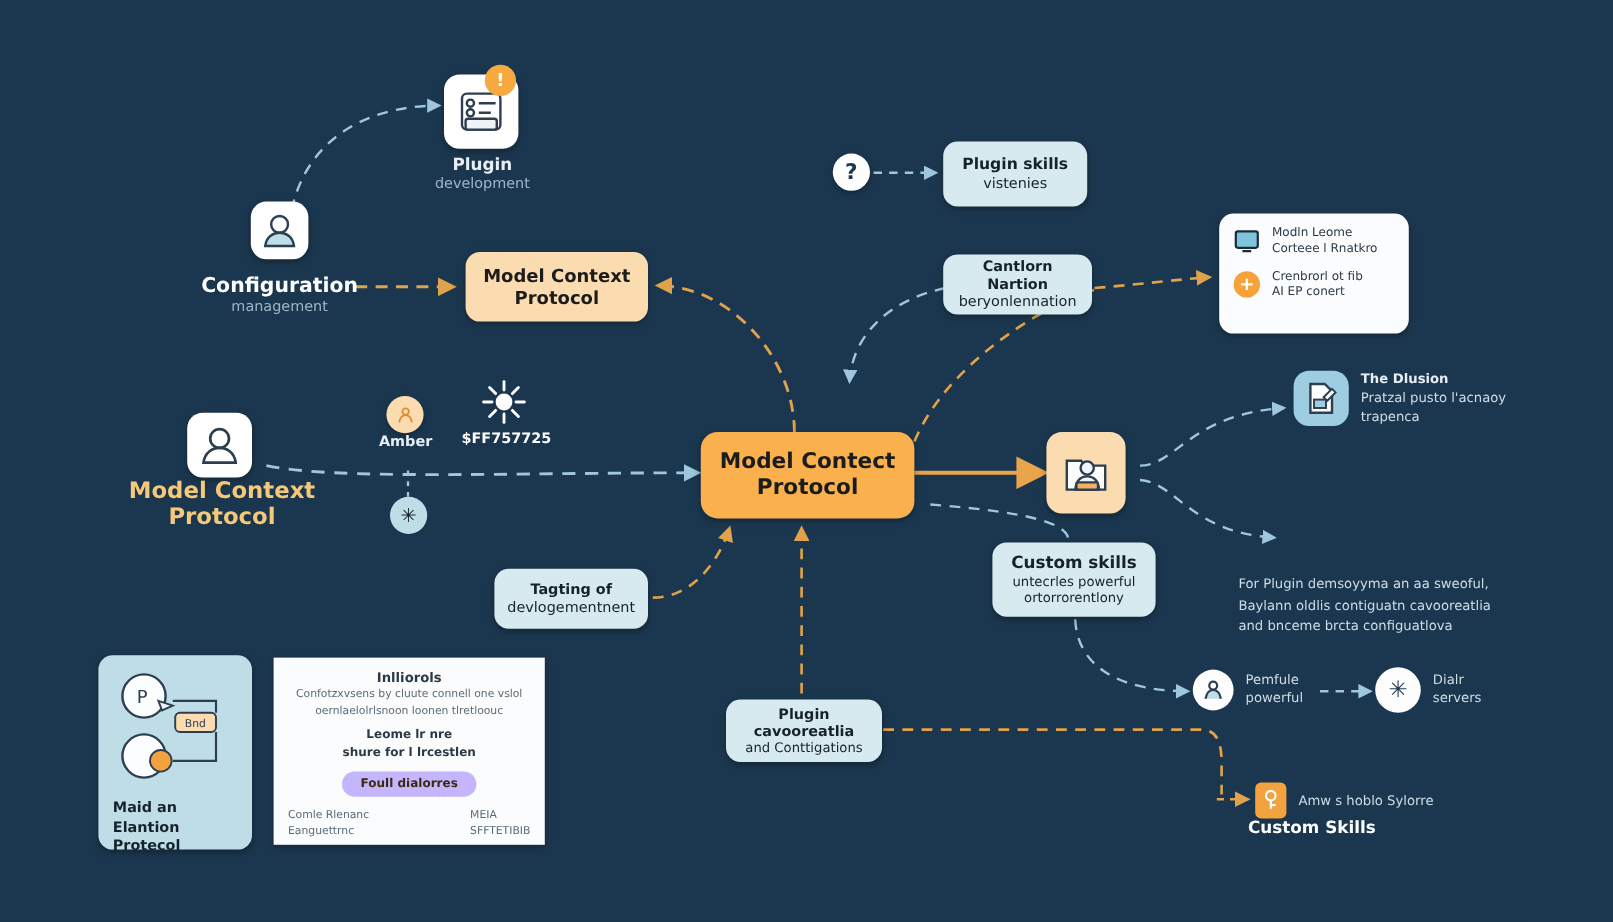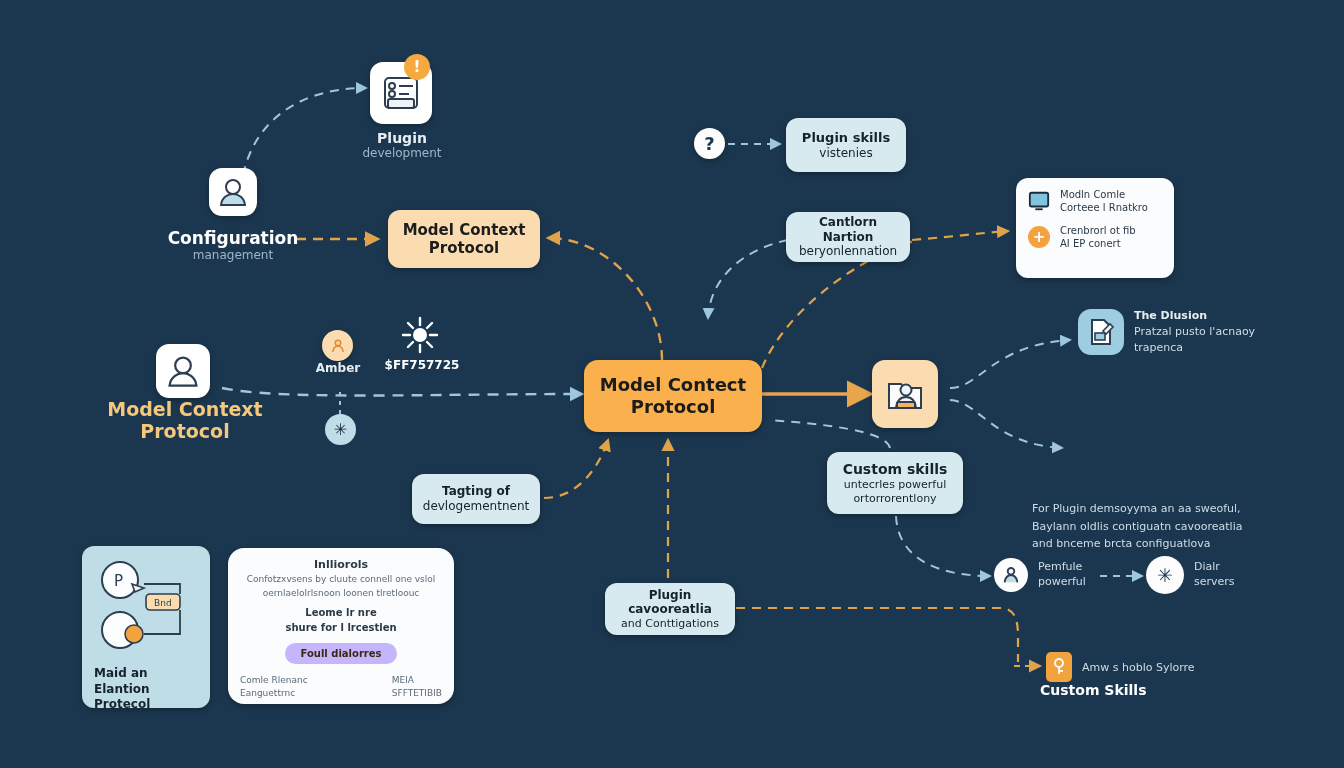--- a/index.html
+++ b/index.html
@@ -154,21 +154,21 @@
     <div class="t-sub" style="font-size:12px;">beryonlennation</div>
   </div>
 
   <div class="node box-white softshadow" style="left:1016px;top:178px;width:158px;height:100px;border-radius:12px;padding:10px 12px;box-sizing:border-box;">
     <div class="row" style="margin-bottom:10px;">
       <svg width="22" height="22" viewBox="0 0 24 24">
         <rect x="2" y="3" width="20" height="15" rx="2" fill="#7fc4dd" stroke="#1c2b38" stroke-width="2"></rect>
         <line x1="8" y1="21" x2="16" y2="21" stroke="#1c2b38" stroke-width="2"></line>
       </svg>
       <div class="rowtxt" style="font-size:10px;color:#2b3a46;line-height:1.3;">
-        <div>Modln Comle</div>
+        <div>Modln Leome</div>
         <div>Corteee l Rnatkro</div>
       </div>
     </div>
     <div class="row">
       <div class="circle" style="width:22px;height:22px;background:#f5a23d;color:#fff;font-size:15px;font-weight:bold;">+</div>
       <div class="rowtxt" style="font-size:10px;color:#2b3a46;line-height:1.3;">
         <div>Crenbrorl ot fib</div>
         <div>AI EP conert</div>
       </div>
     </div>
@@ -236,21 +236,21 @@
         <path d="M17 14 l7 -7 l3 3 l-7 7 z" fill="#f6f8fa" stroke="#2c3e50" stroke-width="1.6"></path>
       </svg>
     </div>
     <div class="rowtxt muted" style="font-size:11px;line-height:1.45;">
       <div style="font-weight:bold;color:#e6eef4;">The Dlusion</div>
       <div>Pratzal pusto l'acnaoy</div>
       <div>trapenca</div>
     </div>
   </div>
 
-  <div class="txtblock muted" style="left:1032px;top:500px;width:300px;font-size:11px;line-height:1.6;">
+  <div class="txtblock muted" style="left:1032px;top:478px;width:300px;font-size:11px;line-height:1.6;">
     <div>For Plugin demsoyyma an aa sweoful,</div>
     <div>Baylann oldlis contiguatn cavooreatlia</div>
     <div>and bnceme brcta configuatlova</div>
   </div>
 
   <div class="node box box-pale softshadow" style="left:412px;top:474px;width:128px;height:50px;">
     <div class="t-title" style="font-size:12px;">Tagting of</div>
     <div class="t-sub" style="font-size:12px;">devlogementnent</div>
   </div>
 
@@ -309,21 +309,21 @@
       <text x="60" y="48" font-size="9" fill="#2c3e50" font-family="DejaVu Sans">Bnd</text>
       <path d="M50 26 H86 V36" fill="none" stroke="#2c3e50" stroke-width="1.8"></path>
       <path d="M50 76 H86 V52" fill="none" stroke="#2c3e50" stroke-width="1.8"></path>
     </svg>
     <div style="margin-top:8px;text-align:left;font-size:12px;font-weight:bold;color:#16222c;line-height:1.3;">
       <div>Maid an Elantion</div>
       <div>Protecol</div>
     </div>
   </div>
 
-  <div class="node box-white softshadow" style="left:228px;top:548px;width:226px;height:156px;border-radius:16px;padding:10px 12px;box-sizing:border-box;text-align:center;">
+  <div class="node box-white softshadow" style="left:228px;top:548px;width:226px;height:156px;border-radius:0;padding:10px 12px;box-sizing:border-box;text-align:center;">
     <div style="font-size:11px;font-weight:bold;color:#2b3a46;">Inlliorols</div>
     <div style="font-size:9px;color:#5a6b77;line-height:1.5;margin-top:2px;">
       <div>Confotzxvsens by cluute connell one vslol</div>
       <div>oernlaelolrlsnoon loonen tlretloouc</div>
     </div>
     <div style="font-size:10px;font-weight:bold;color:#2b3a46;line-height:1.45;margin-top:6px;">
       <div>Leome lr nre</div>
       <div>shure for l lrcestlen</div>
     </div>
     <div style="margin-top:8px;display:flex;justify-content:center;">

